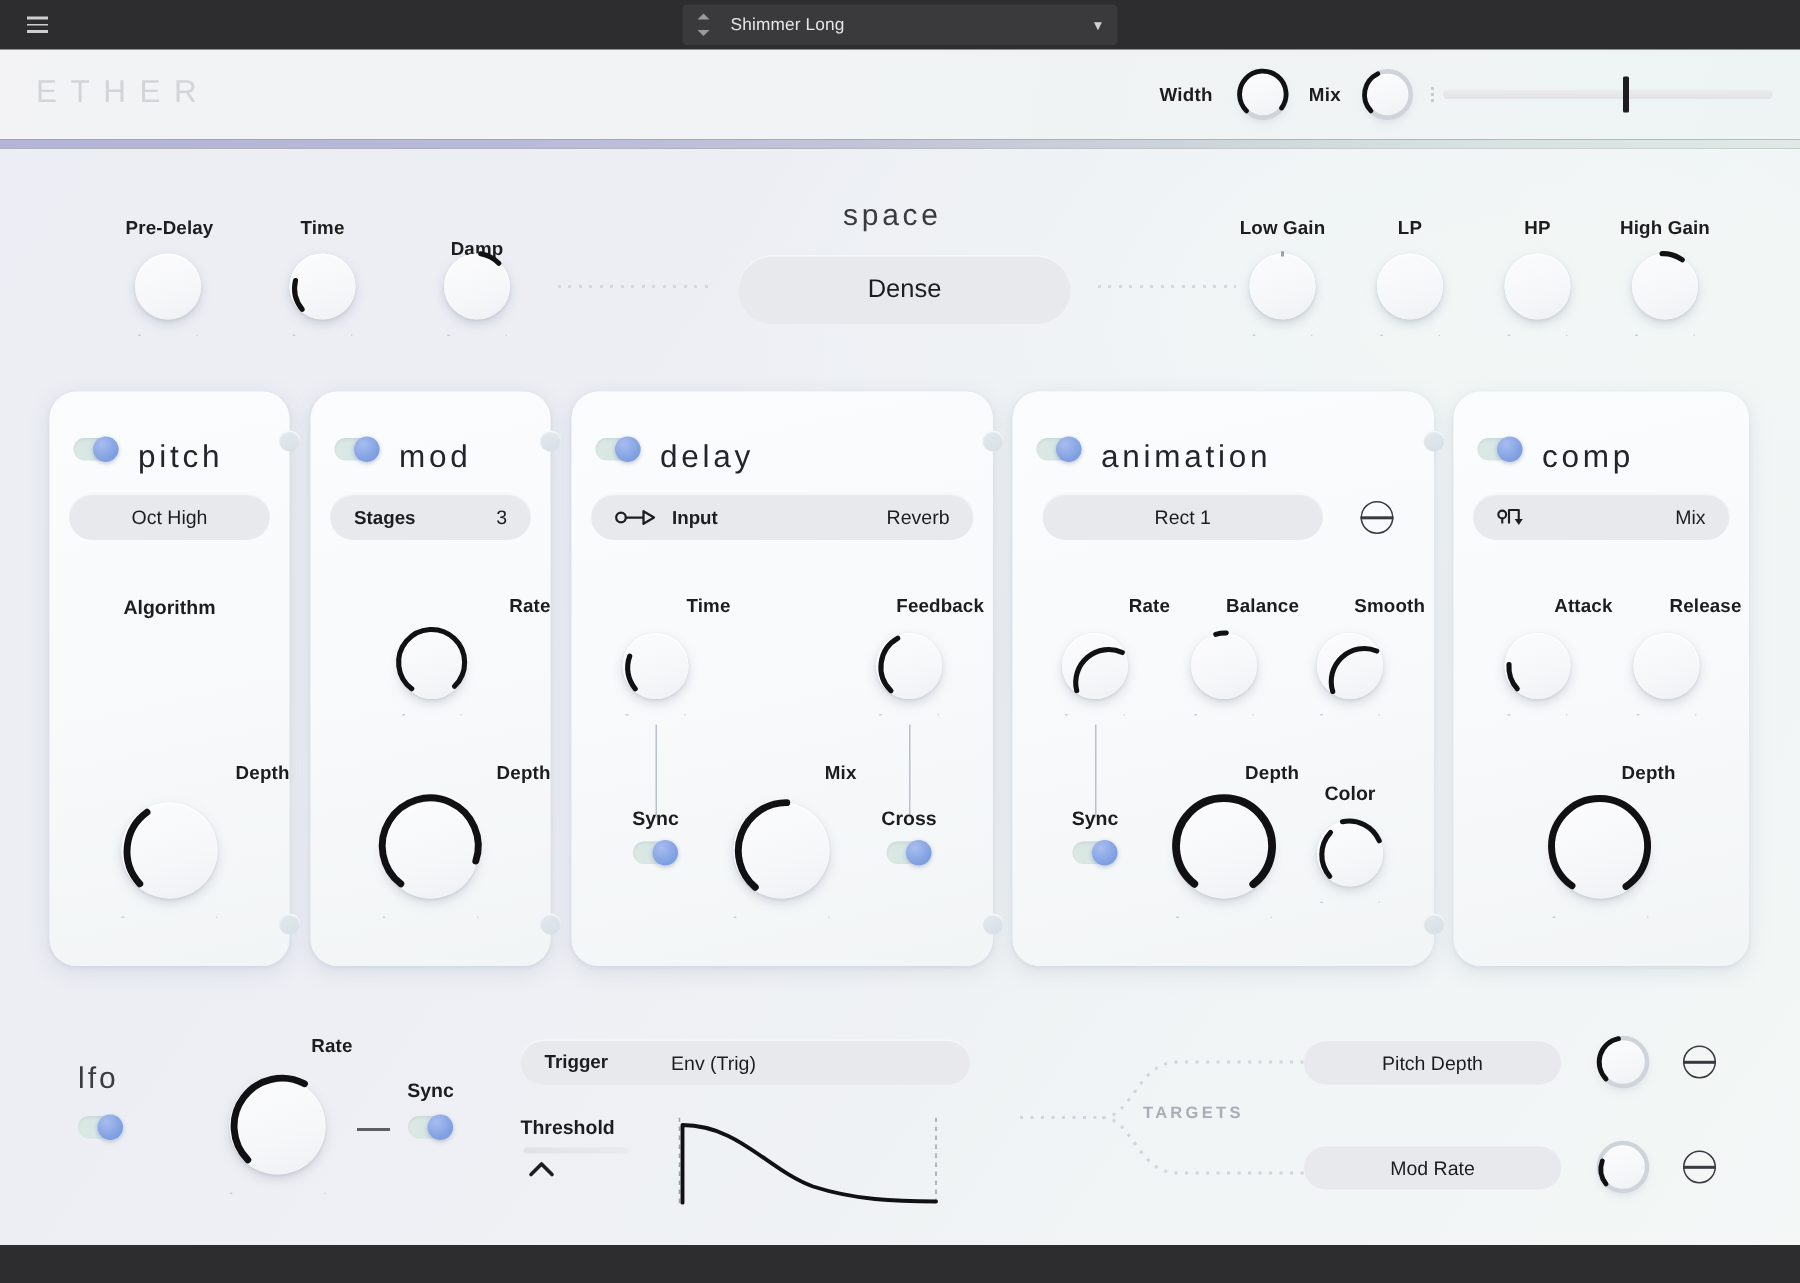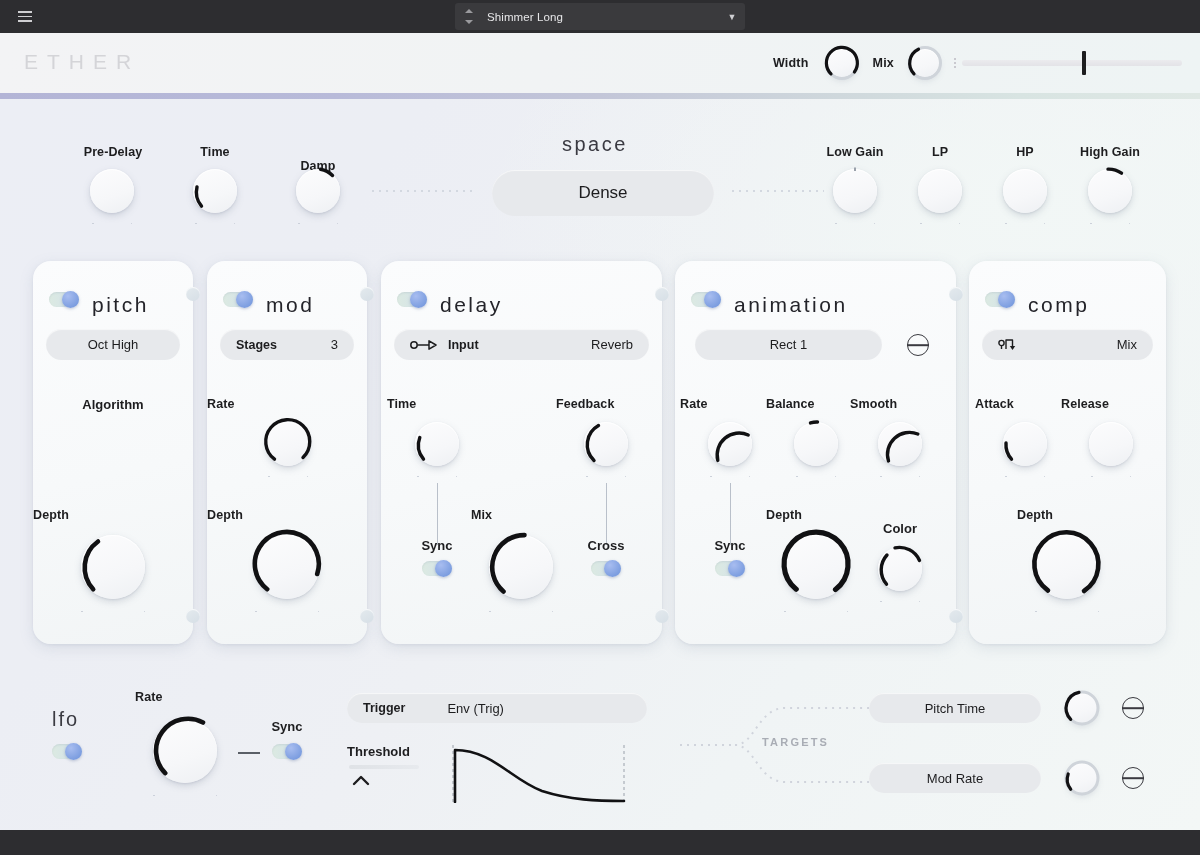--- a/index.html
+++ b/index.html
@@ -75,21 +75,21 @@
   .knob .face {
     position: absolute; border-radius: 50%;
     background: linear-gradient(160deg,#fcfcfd 0%, #f6f7f9 60%, #eef0f3 100%);
     box-shadow: 0 3px 7px rgba(120,130,150,.26), 0 1px 2px rgba(120,130,150,.18),
                 inset 0 1px 1px rgba(255,255,255,.95);
   }
   .knob svg { position: absolute; left: 0; top: 0; overflow: visible; }
   .knob .ticks { position:absolute; bottom:-7px; left:0; right:0; display:flex;
     justify-content: space-between; padding: 0 6px; }
   .knob .ticks i { width:1.5px; height:1.5px; background:#c6ccd6; border-radius:50%; display:block; }
-  .knob-label { font-size: 12.5px; font-weight: bold; color: #1d1d1f; text-align: left;
+  .knob-label { font-size: 12.5px; font-weight: bold; color: #1d1d1f; text-align: right;
     letter-spacing: .1px; }
 
   
   .pill {
     background: #e7e9ec; border-radius: 16px; height: 31px; display: flex;
     align-items: center; justify-content: center; font-size: 13px; color: #1d1d1f;
     cursor: pointer; box-shadow: inset 0 1px 1px rgba(255,255,255,.7);
   }
   .pill.split { justify-content: space-between; padding: 0 16px; }
   .pill .pl-left { font-size: 12.5px; font-weight: bold; }
@@ -591,21 +591,21 @@
   <div style="position:absolute;left:680px;top:700px;" data-name="targets-connector-lines">
     <svg width="195" height="90" viewBox="0 0 195 90">
       <path d="M 0 45 L 55 45" stroke="#d0d4dc" stroke-width="2" stroke-dasharray="2,5" fill="none"></path>
       <path d="M 55 45 C 75 45 78 8 105 8 L 195 8" stroke="#d0d4dc" stroke-width="2" stroke-dasharray="2,5" fill="none"></path>
       <path d="M 55 45 C 75 45 78 82 105 82 L 195 82" stroke="#d0d4dc" stroke-width="2" stroke-dasharray="2,5" fill="none"></path>
     </svg>
   </div>
   <div class="targets-word" style="position:absolute;left:762px;top:736px;" data-name="targets-label">TARGETS</div>
 
   <div class="pill" style="position:absolute;left:869px;top:693px;width:172px;height:30px;" data-name="target-row-1-dropdown">
-    <span data-name="target-row-1-name">Pitch Time</span>
+    <span data-name="target-row-1-name">Pitch Depth</span>
   </div>
   <div class="knob" style="position:absolute;left:1060px;top:686px;width:44px;height:44px;" data-name="target-row-1-amount-knob">
     <div class="face" style="left:7px;top:7px;width:30px;height:30px;"></div>
     <svg width="44" height="44" viewBox="0 0 44 44">
       <circle cx="22" cy="22" r="16" fill="none" stroke="#cfd4da" stroke-width="3"></circle>
       <path d="M 10.7 33.3 A 16 16 0 0 1 19.0 6.4" fill="none" stroke="#111113" stroke-width="3.2" stroke-linecap="round"></path>
     </svg>
   </div>
   <div class="circ-icon" style="position:absolute;left:1122px;top:697px;" data-name="target-row-1-bypass-icon"></div>
 

